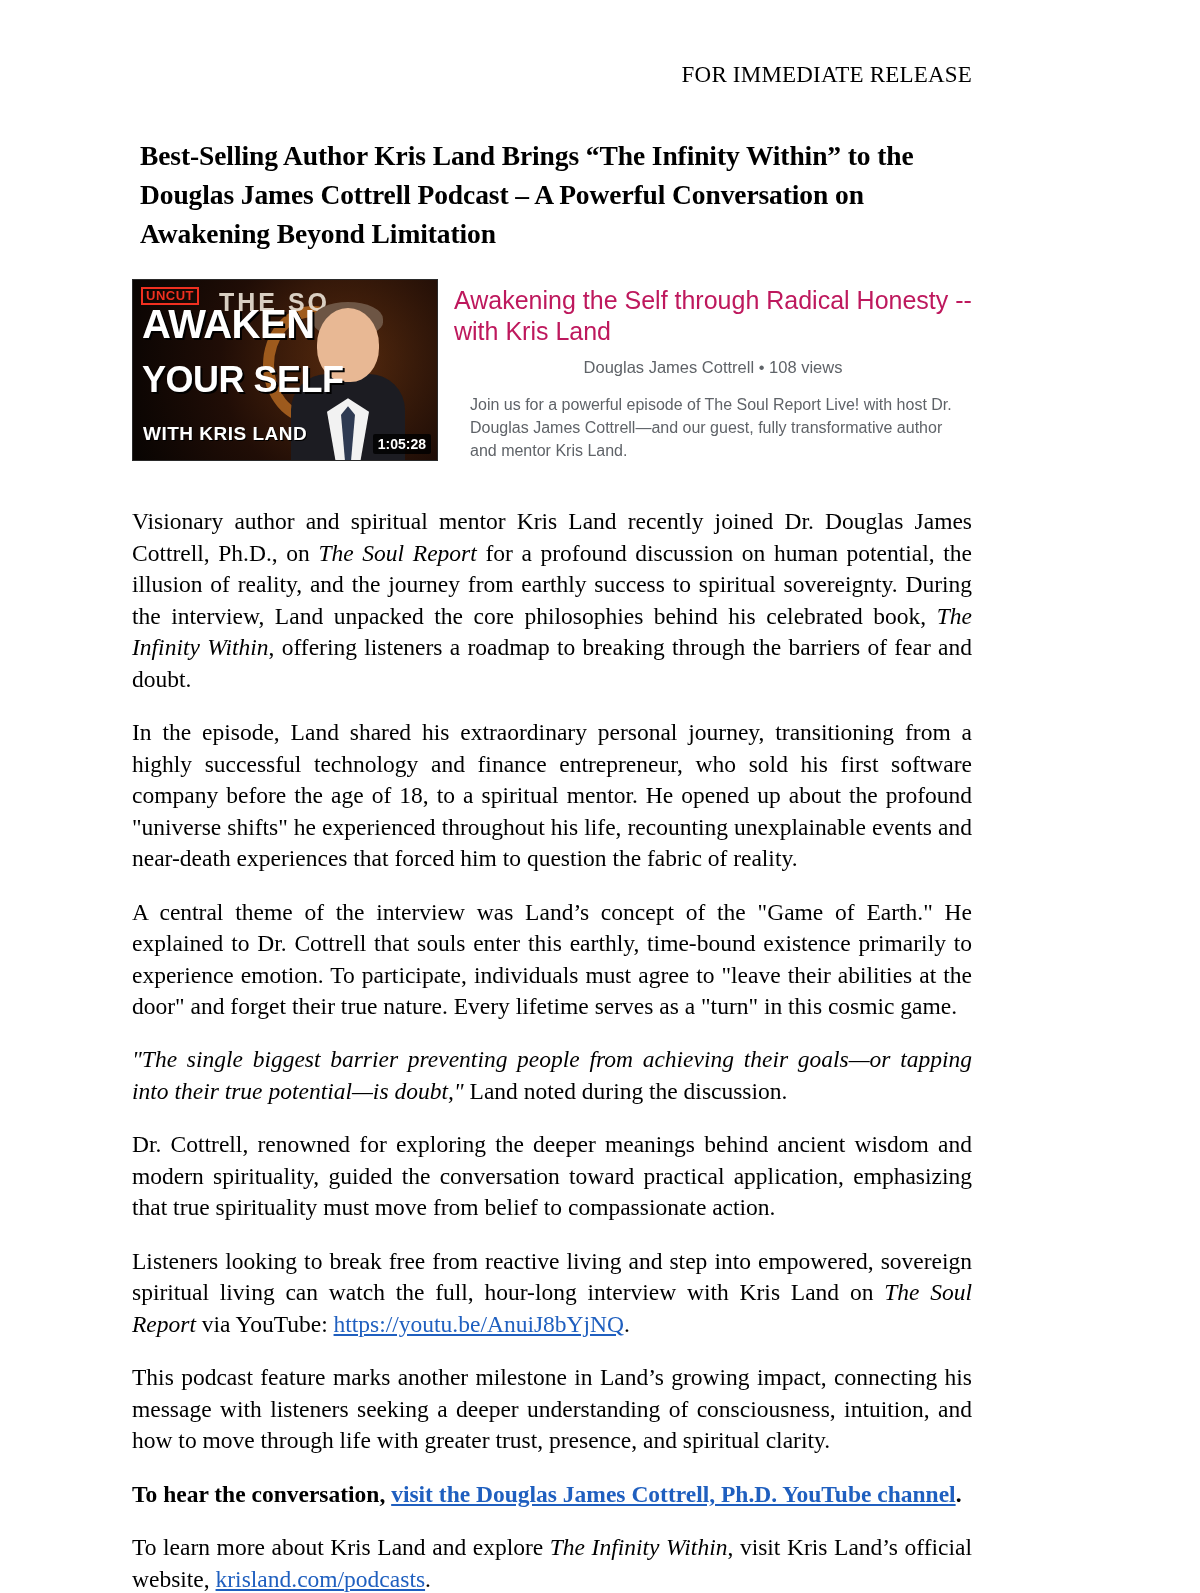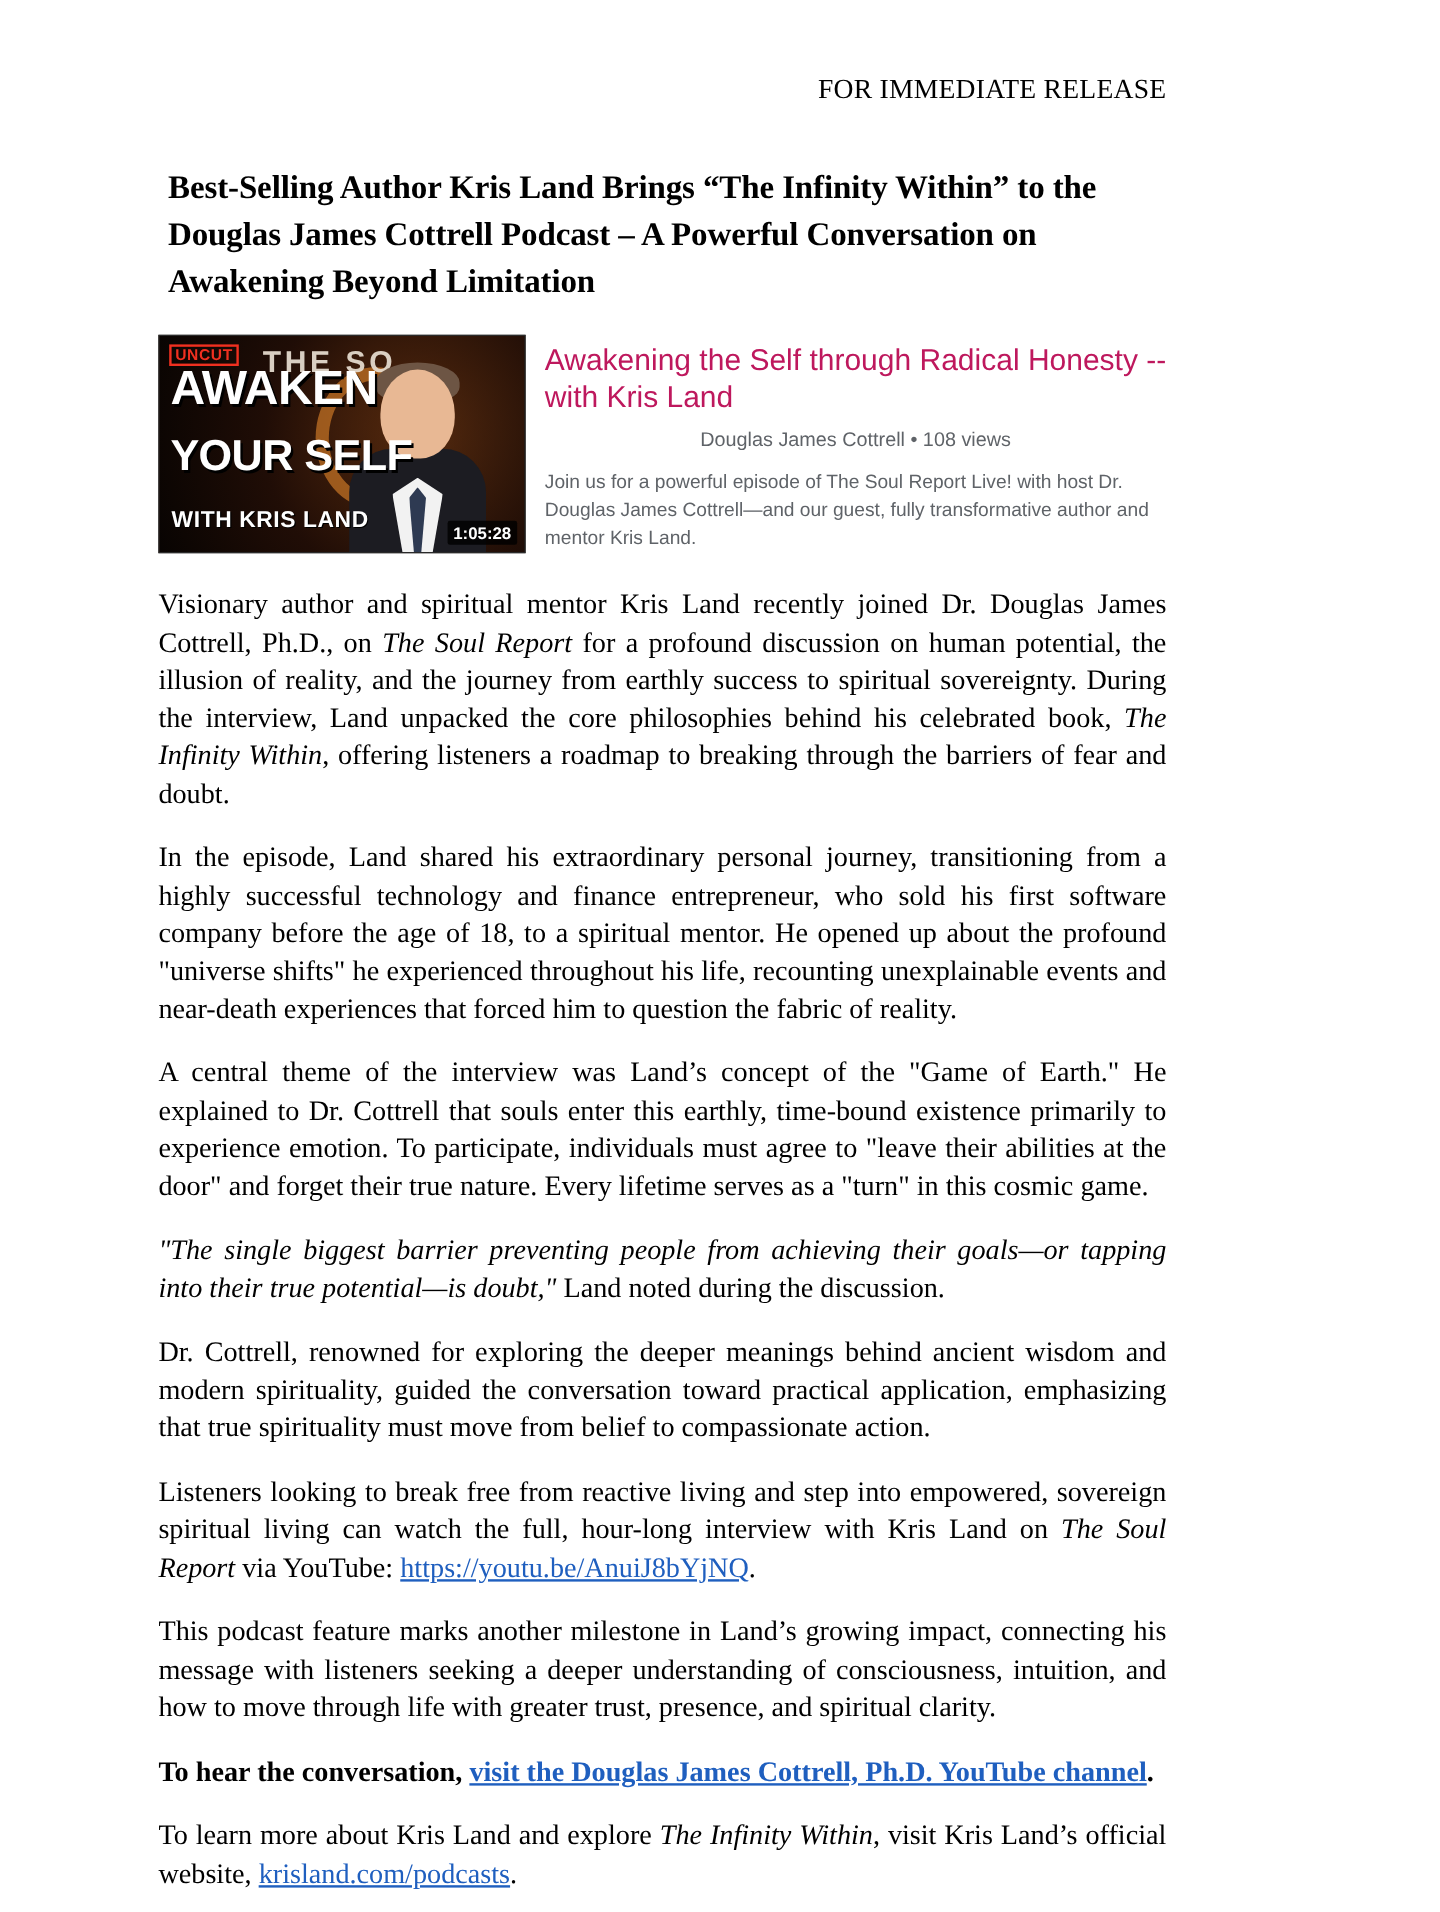--- a/index.html
+++ b/index.html
@@ -202,21 +202,21 @@
   .video-sub {
     font-size: 16.5px;
     color: #5f6368;
     margin: 0 0 14px 0;
     text-align: center;
   }
   .video-desc {
     font-size: 16px;
     color: #5f6368;
     line-height: 1.45;
-    margin: 0;
+    margin: 16px;
     max-width: 620px;
   }
   .body-copy {
     margin-top: 28px;
   }
   p.para {
     font-size: 23.5px;
     line-height: 1.34;
     text-align: justify;
     margin: 0 0 22px 0;

